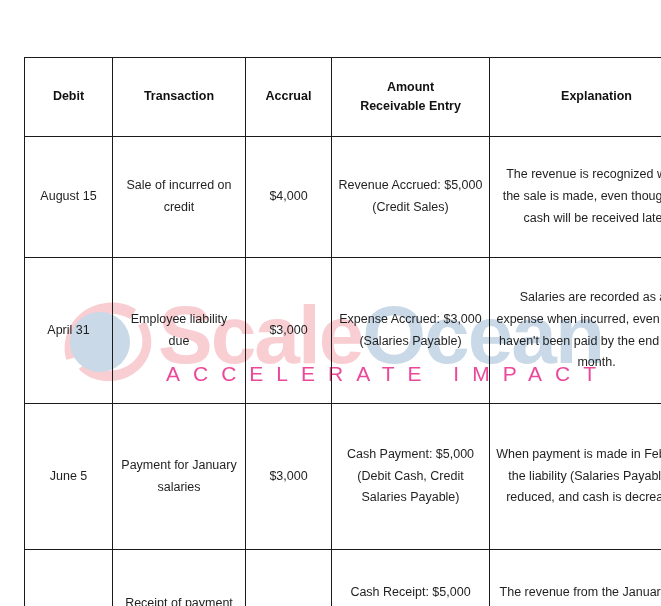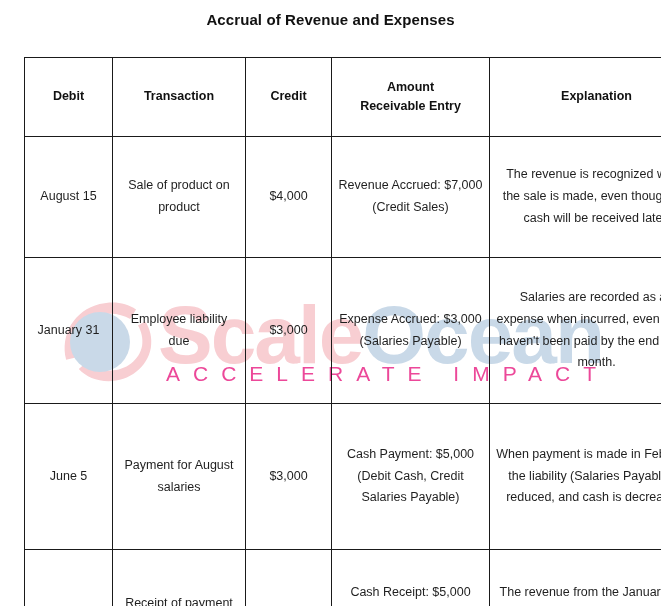--- a/index.html
+++ b/index.html
@@ -133,53 +133,52 @@
 
   <div id="watermark-wordmark">
     <span class="wm-scale">Scale</span><span class="wm-ocean">Ocean</span>
   </div>
 
   <div id="watermark-tagline">ACCELERATE IMPACT</div>
 </div>
 
 <div id="content-layer">
 
-  <div id="page-title">Accrual of Revenue and Expenses</div>
 
   <table id="accrual-table">
     <thead>
       <tr>
         <th class="col-date">Debit</th>
         <th class="col-trans">Transaction</th>
-        <th class="col-amount">Credit</th>
+        <th class="col-amount">Accrual</th>
         <th class="col-entry">
           <span>Amount</span><br>
           <span>Receivable Entry</span>
         </th>
         <th class="col-explain">Explanation</th>
       </tr>
     </thead>
     <tbody>
       <tr class="row-1">
         <td class="col-date">August 15</td>
-        <td class="col-trans">Sale of product on product</td>
+        <td class="col-trans">Sale of incurred on credit</td>
         <td class="col-amount">$4,000</td>
-        <td class="col-entry">Revenue Accrued: $7,000 (Credit Sales)</td>
+        <td class="col-entry">Revenue Accrued: $5,000 (Credit Sales)</td>
         <td class="col-explain">The revenue is recognized when the sale is made, even though the cash will be received later.</td>
       </tr>
       <tr class="row-2">
-        <td class="col-date">January 31</td>
+        <td class="col-date">April 31</td>
         <td class="col-trans">Employee liability due</td>
         <td class="col-amount">$3,000</td>
         <td class="col-entry">Expense Accrued: $3,000 (Salaries Payable)</td>
         <td class="col-explain">Salaries are recorded as an expense when incurred, even if they haven't been paid by the end of the month.</td>
       </tr>
       <tr class="row-3">
         <td class="col-date">June 5</td>
-        <td class="col-trans">Payment for August salaries</td>
+        <td class="col-trans">Payment for January salaries</td>
         <td class="col-amount">$3,000</td>
         <td class="col-entry">Cash Payment: $5,000 (Debit Cash, Credit Salaries Payable)</td>
         <td class="col-explain">When payment is made in February, the liability (Salaries Payable) is reduced, and cash is decreased.</td>
       </tr>
       <tr class="row-4">
         <td class="col-date">February 20</td>
         <td class="col-trans">Receipt of payment for January sale</td>
         <td class="col-amount">$5,000</td>
         <td class="col-entry">Cash Receipt: $5,000 (Debit Cash, Credit Accounts Receivable)</td>
         <td class="col-explain">The revenue from the January sale is reflected as cash received, clearing the accounts receivable.</td>

